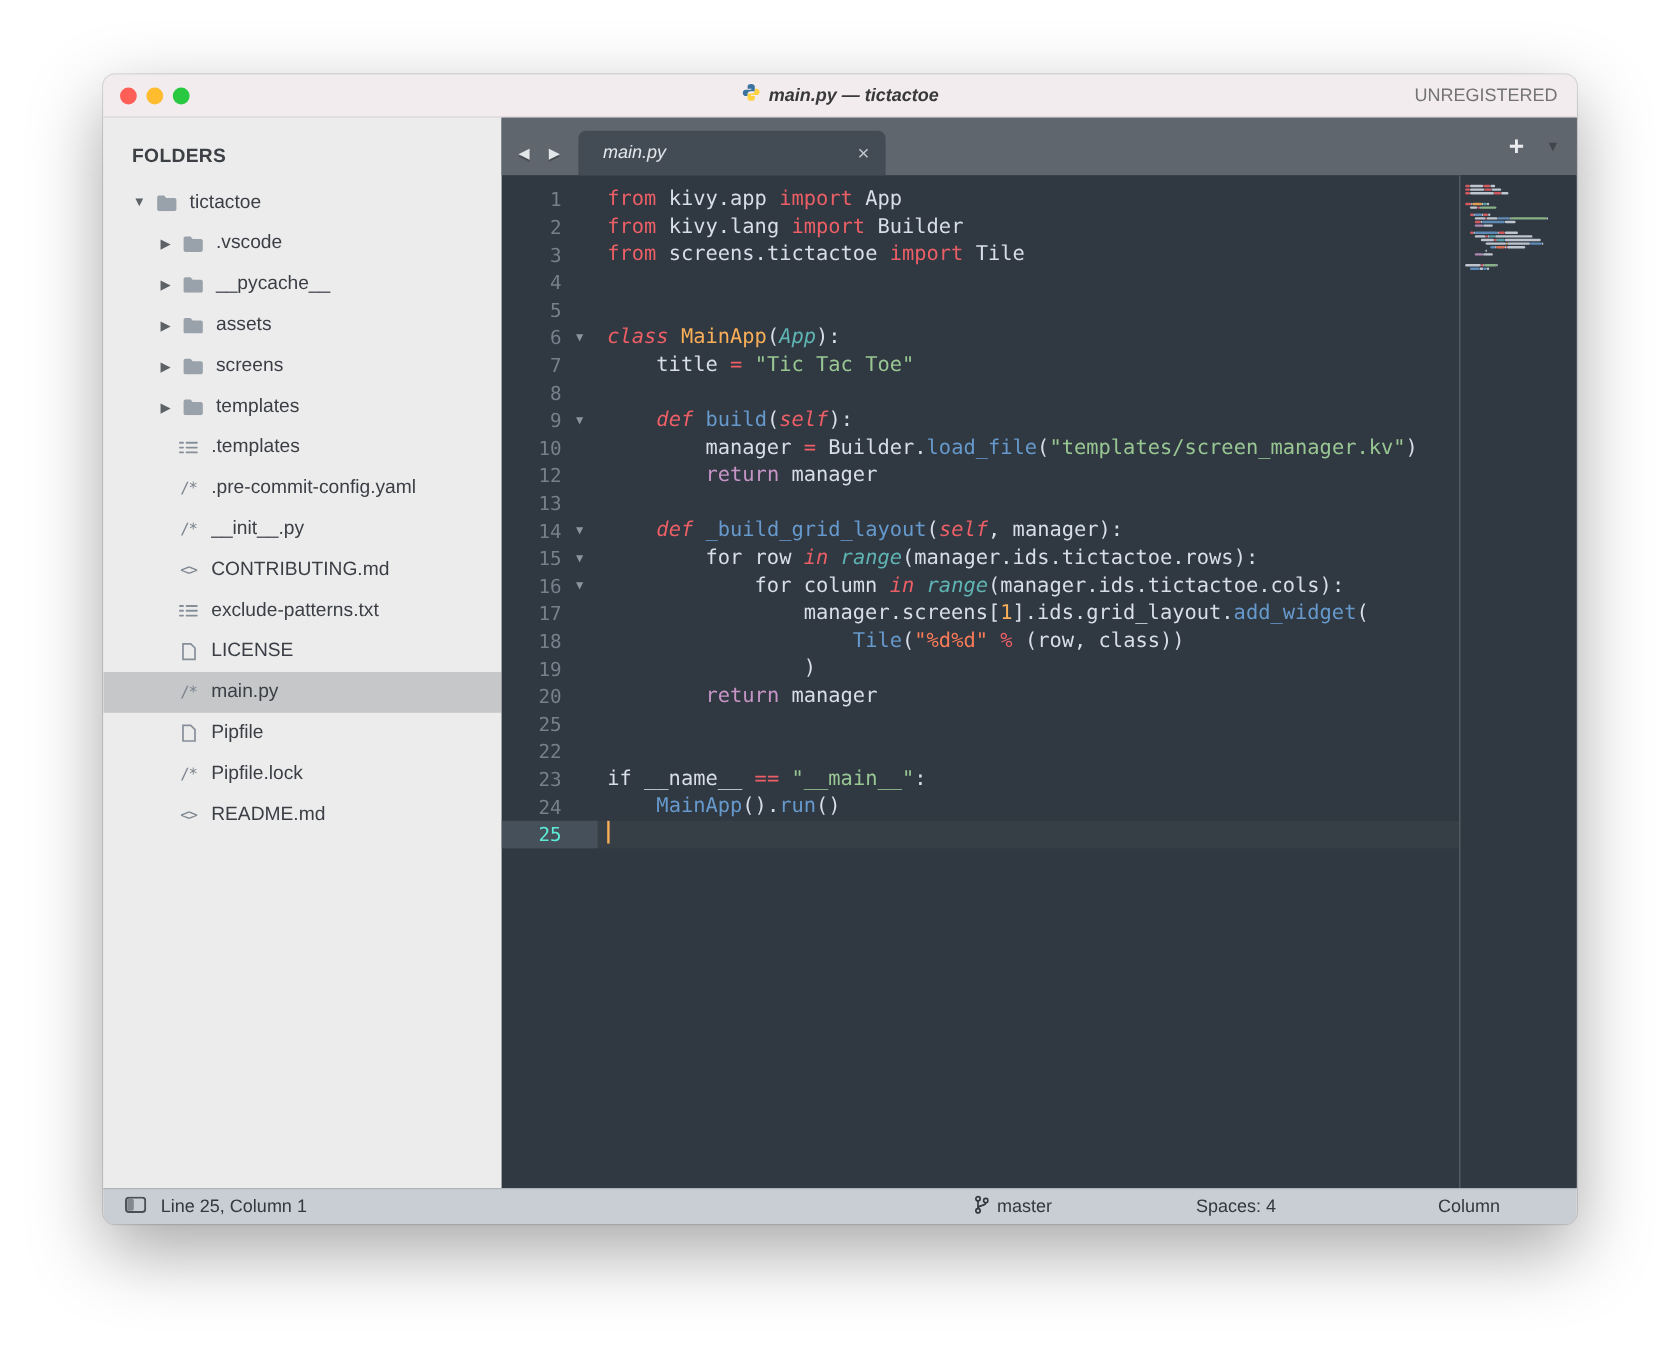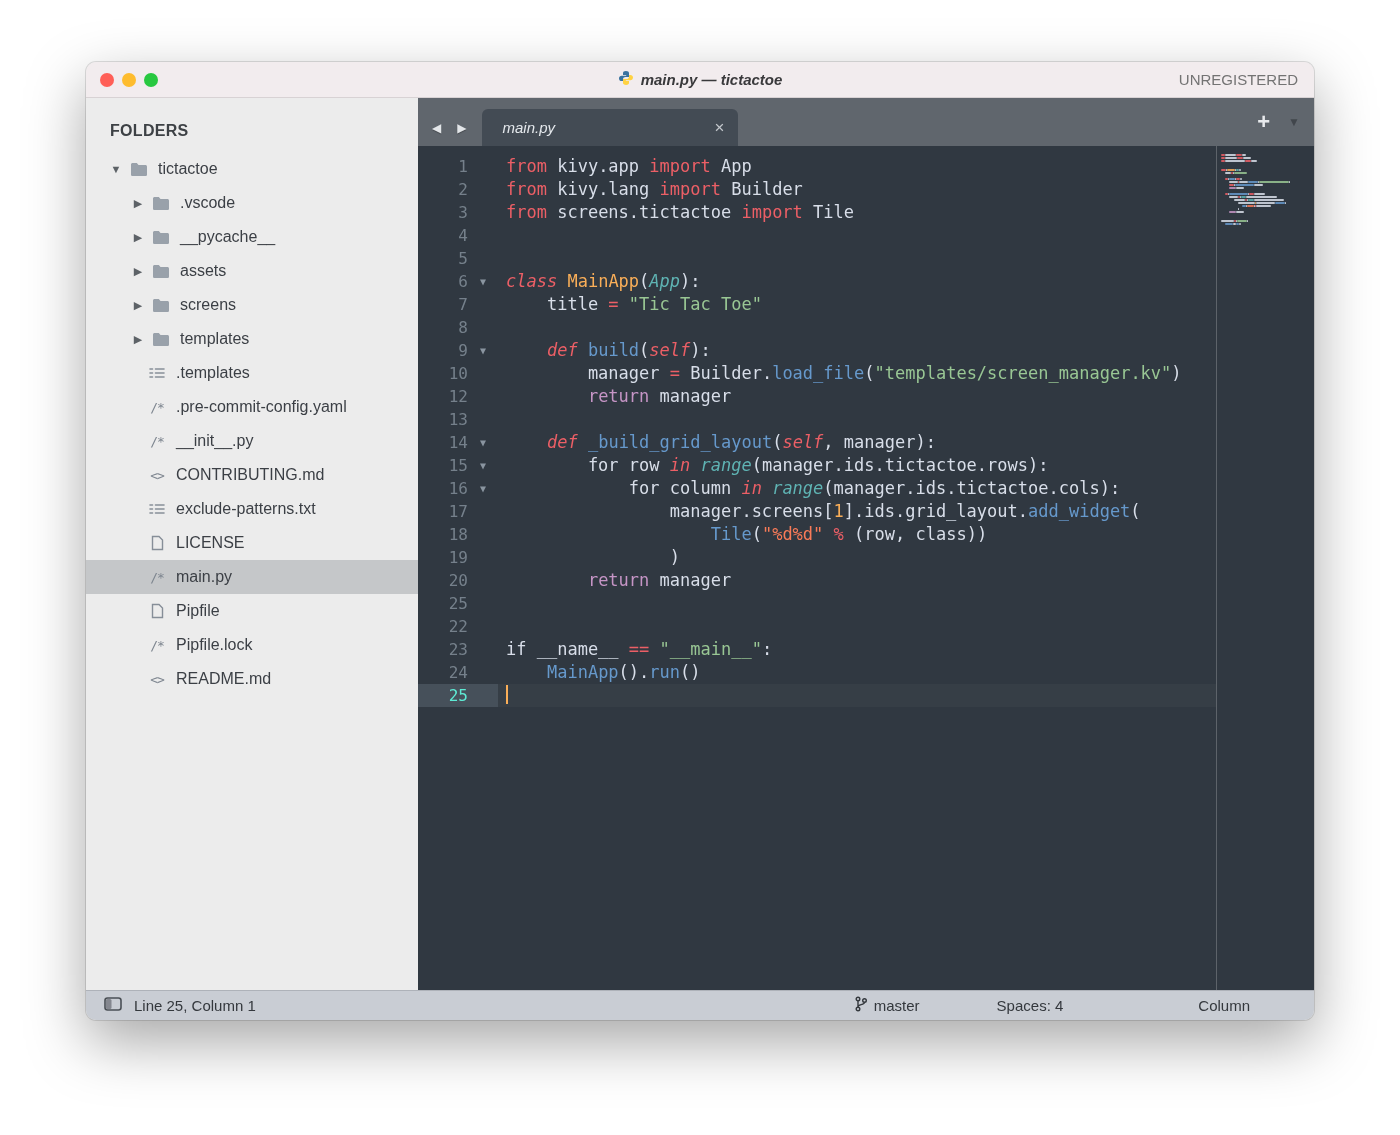--- a/index.html
+++ b/index.html
@@ -106,21 +106,21 @@
   .mm-seg { height: 2px; display: inline-block; border-radius: 1px; opacity: 0.85; }
 
   
   .statusbar {
     height: 30px; flex: 0 0 auto; background: #c9cdd4; border-top: 1px solid #aeb2b9;
     display: flex; align-items: center; font-size: 15px; color: #34383d; padding: 0 18px;
   }
   .status-left { display: flex; align-items: center; gap: 12px; }
   .status-right { margin-left: auto; display: flex; align-items: center; margin-right: 46px; }
   .status-item { display: flex; align-items: center; gap: 7px; }
-  .gap-branch { margin-right: 77px; }
+  .gap-branch { margin-right: 120px; }
   .gap-spaces { margin-right: 135px; }
 </style>
 </head>
 <body>
 
 <div class="window">
 
   <div class="titlebar">
     <div class="traffic">
       <span class="light red"></span>

